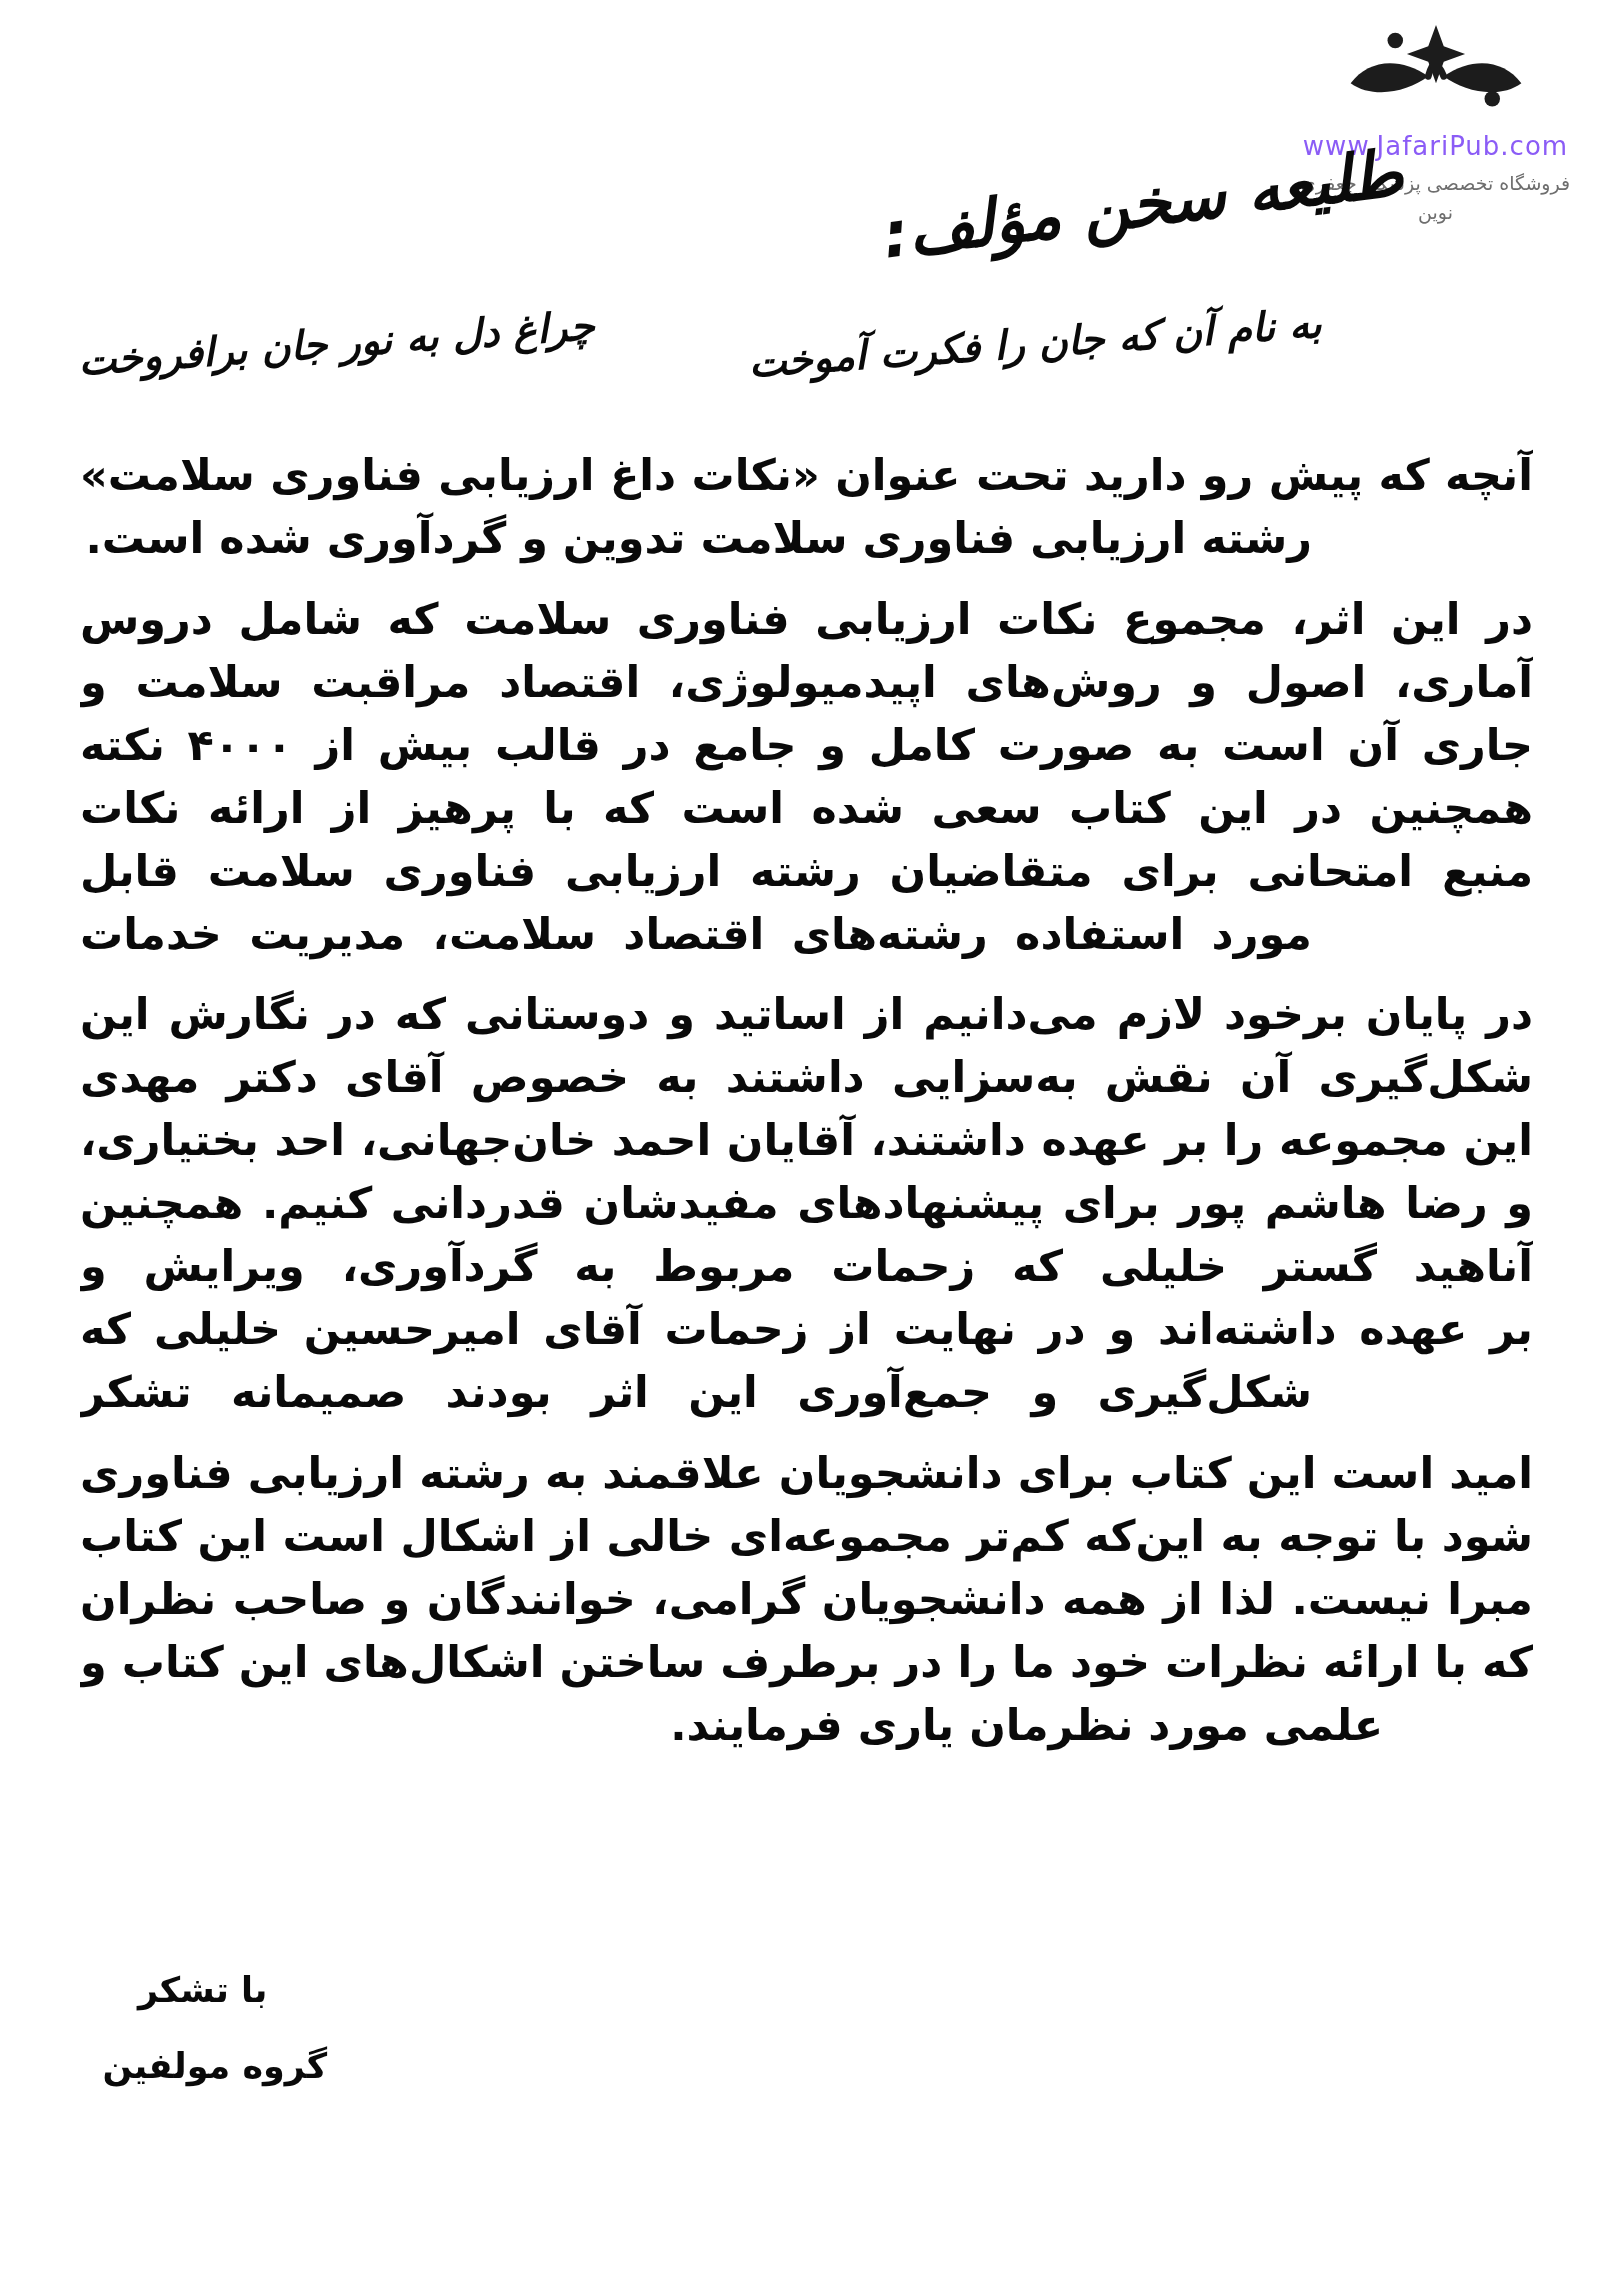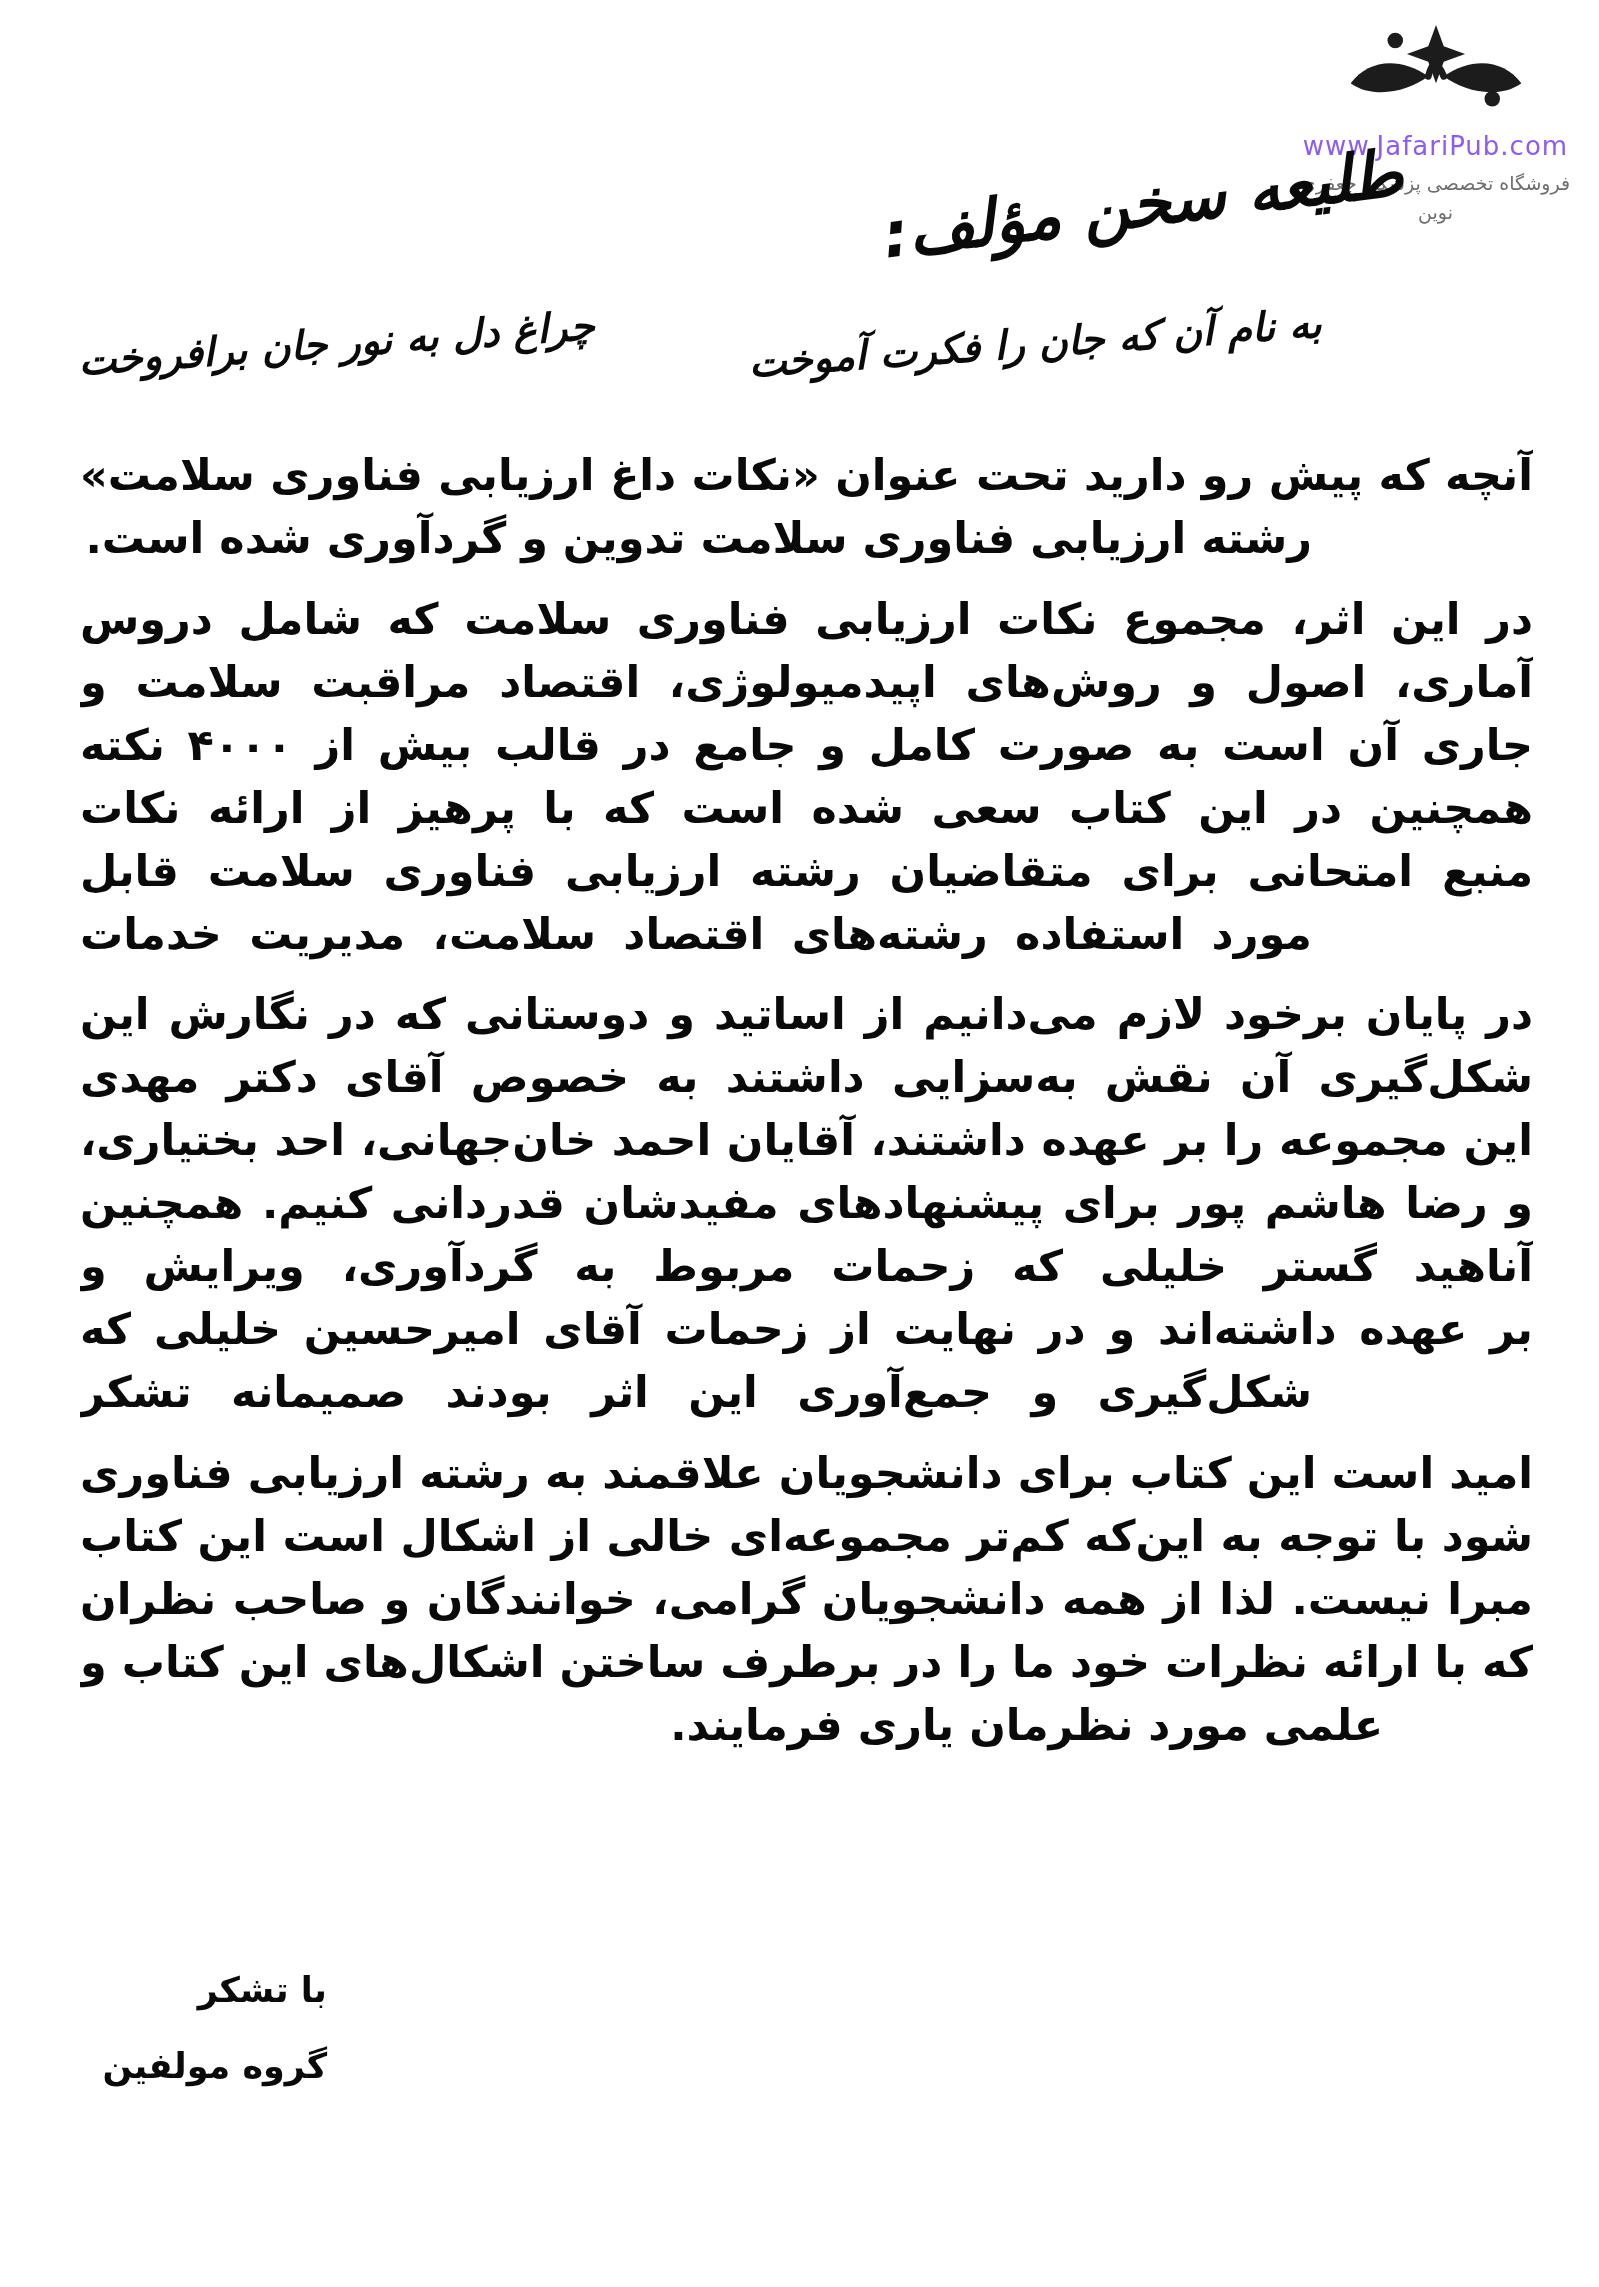--- a/index.html
+++ b/index.html
@@ -51,21 +51,21 @@
   .line{
     height:63px;line-height:63px;
     text-align:justify;text-align-last:justify;
     overflow:hidden;
   }
   .line.last{text-align-last:right;padding-right:221px;}
   .line.last-sm{text-align-last:right;padding-right:150px;}
   
   .signature{
     position:absolute;top:1952px;left:138px;width:189px;
-    text-align:right;font-size:35px;font-weight:bold;line-height:76px;
+    text-align:left;font-size:35px;font-weight:bold;line-height:76px;
     white-space:nowrap;
   }
 </style>
 </head>
 <body>
 
 <div class="page">
 
   <div class="logo">
     <svg class="logo-mark" width="194" height="97" viewBox="0 0 200 100">

